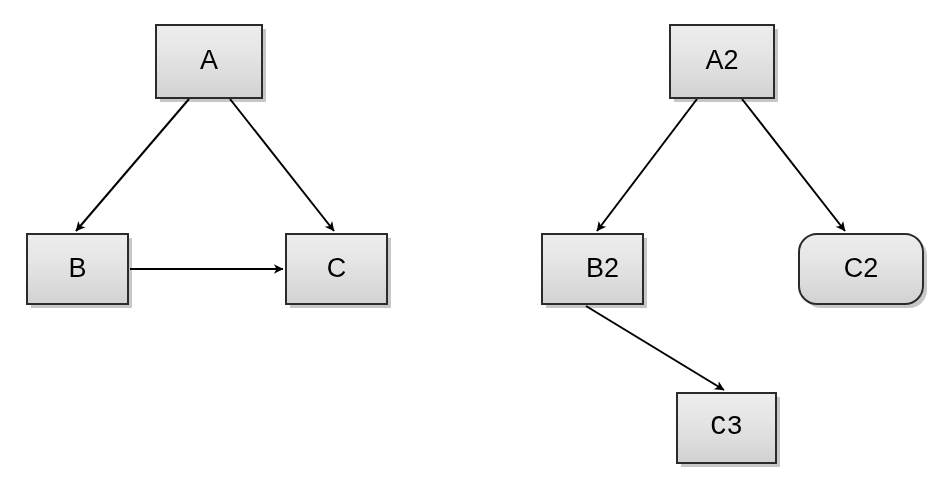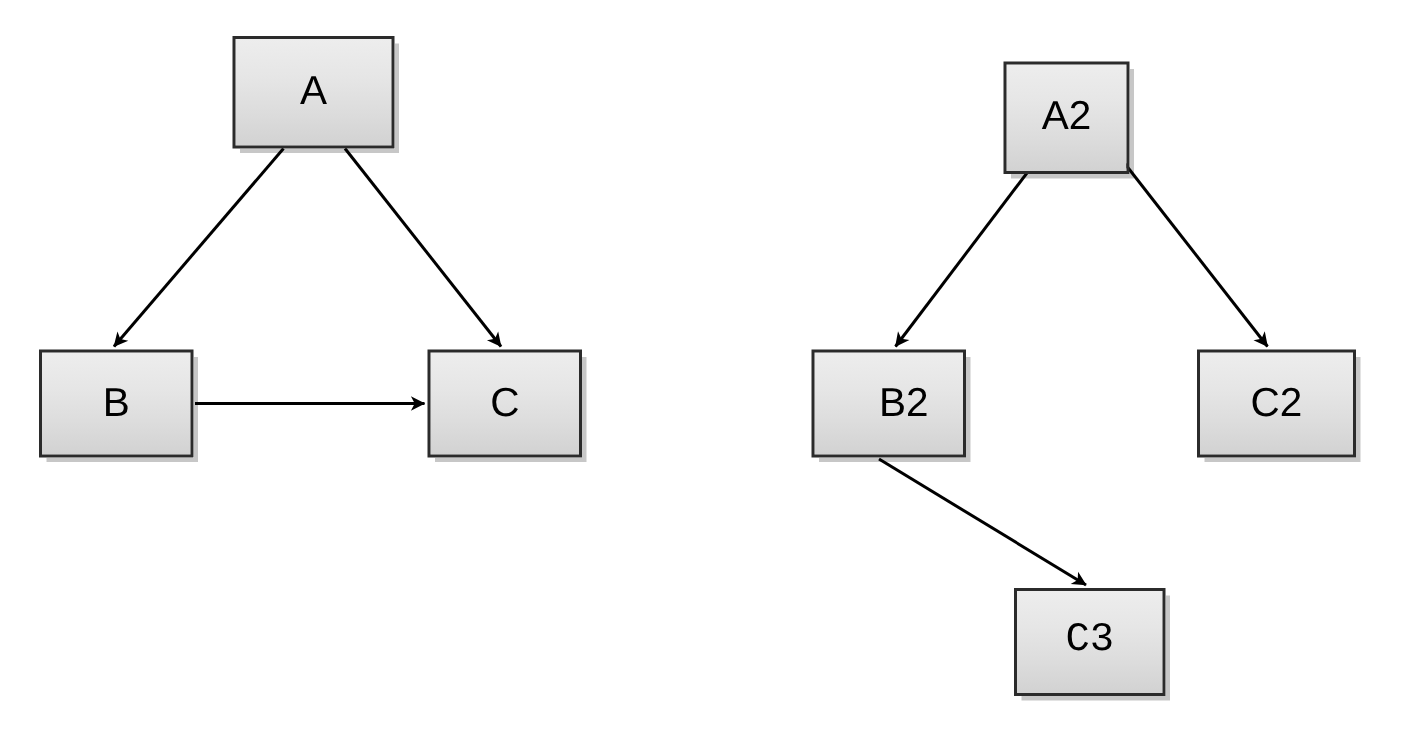--- a/index.html
+++ b/index.html
@@ -71,27 +71,27 @@
   <div id="nodes">
       <div class="node" style="left: 155px; top: 24px; width: 108px; height: 75px;">
         <span class="node-label">A</span>
       </div>
       <div class="node" style="left: 26px; top: 233px; width: 103px; height: 72px;">
         <span class="node-label">B</span>
       </div>
       <div class="node" style="left: 285px; top: 233px; width: 103px; height: 72px;">
         <span class="node-label">C</span>
       </div>
-      <div class="node" style="left: 669px; top: 24px; width: 84px; height: 75px; margin-top: 17px;">
+      <div class="node" style="left: 669px; top: 24px; width: 106px; height: 75px;">
         <span class="node-label">A2</span>
       </div>
       <div class="node" style="left: 541px; top: 233px; width: 103px; height: 72px; padding-left: 20px;">
         <span class="node-label">B2</span>
       </div>
-      <div class="node" style="left: 798px; top: 233px; width: 106px; height: 72px;">
+      <div class="node" style="left: 798px; top: 233px; width: 126px; height: 72px; border-radius: 19px;">
         <span class="node-label">C2</span>
       </div>
       <div class="node" style="left: 676px; top: 392px; width: 101px; height: 72px; font-family: Liberation Mono, monospace;">
         <span class="node-label">C3</span>
       </div>
     </div>
 
 </div>
 
 </body></html>

